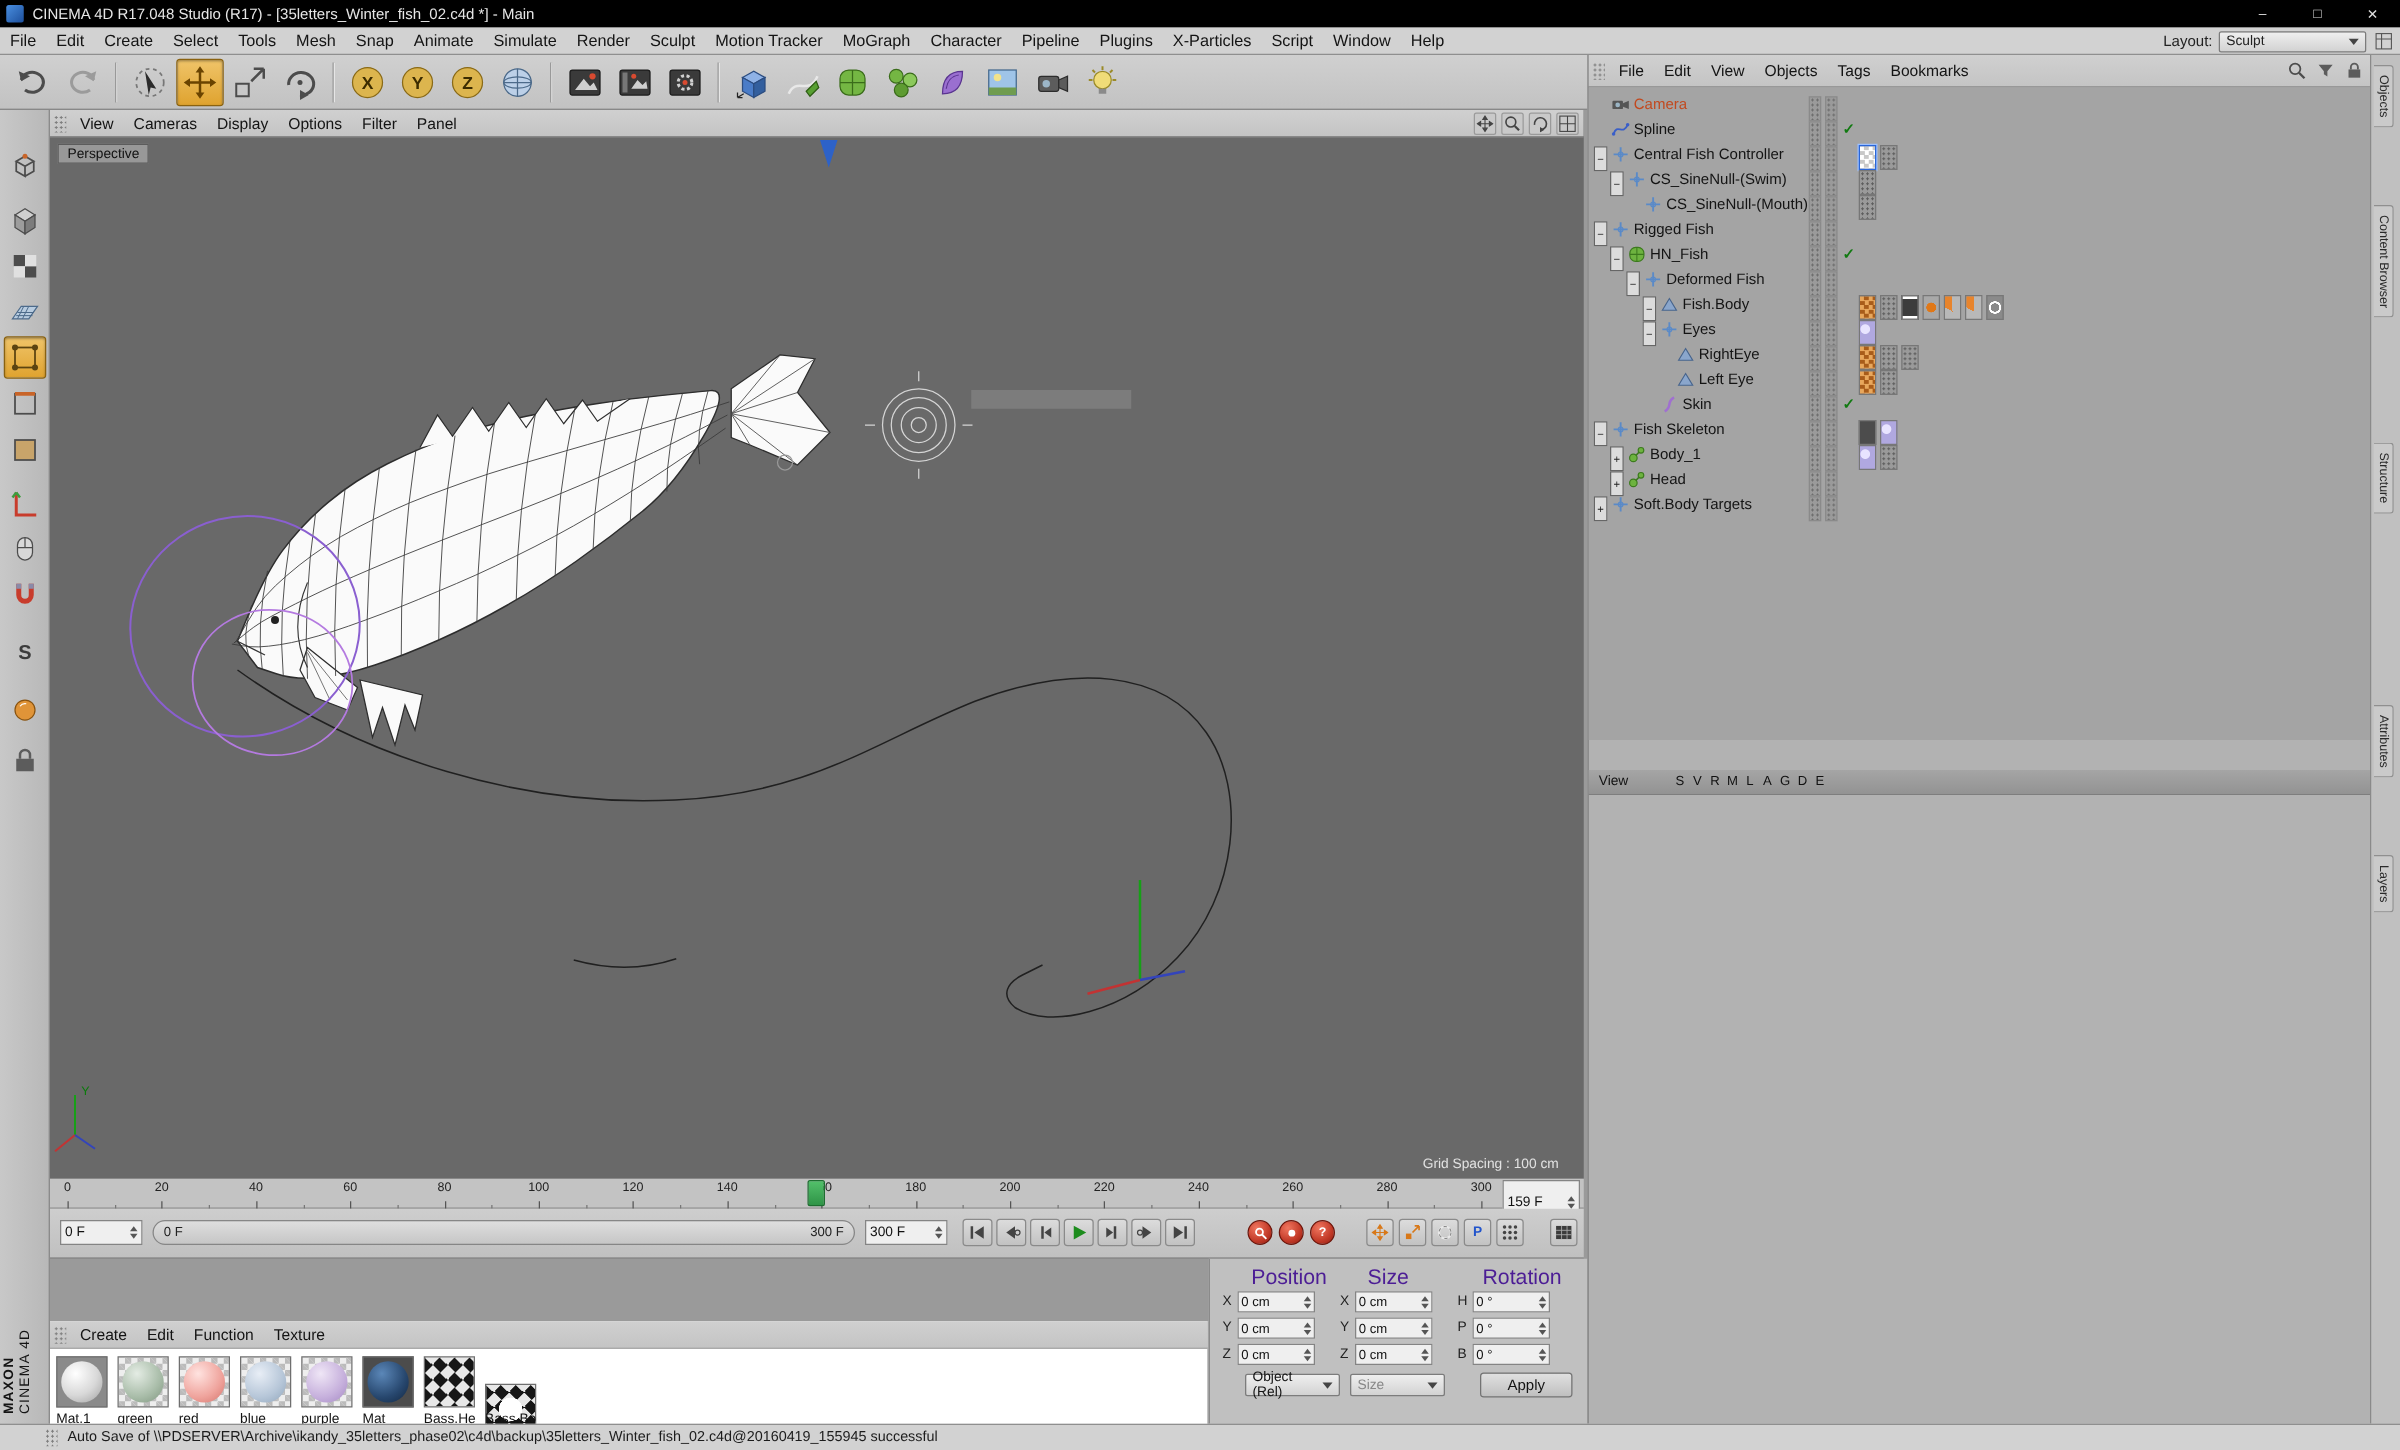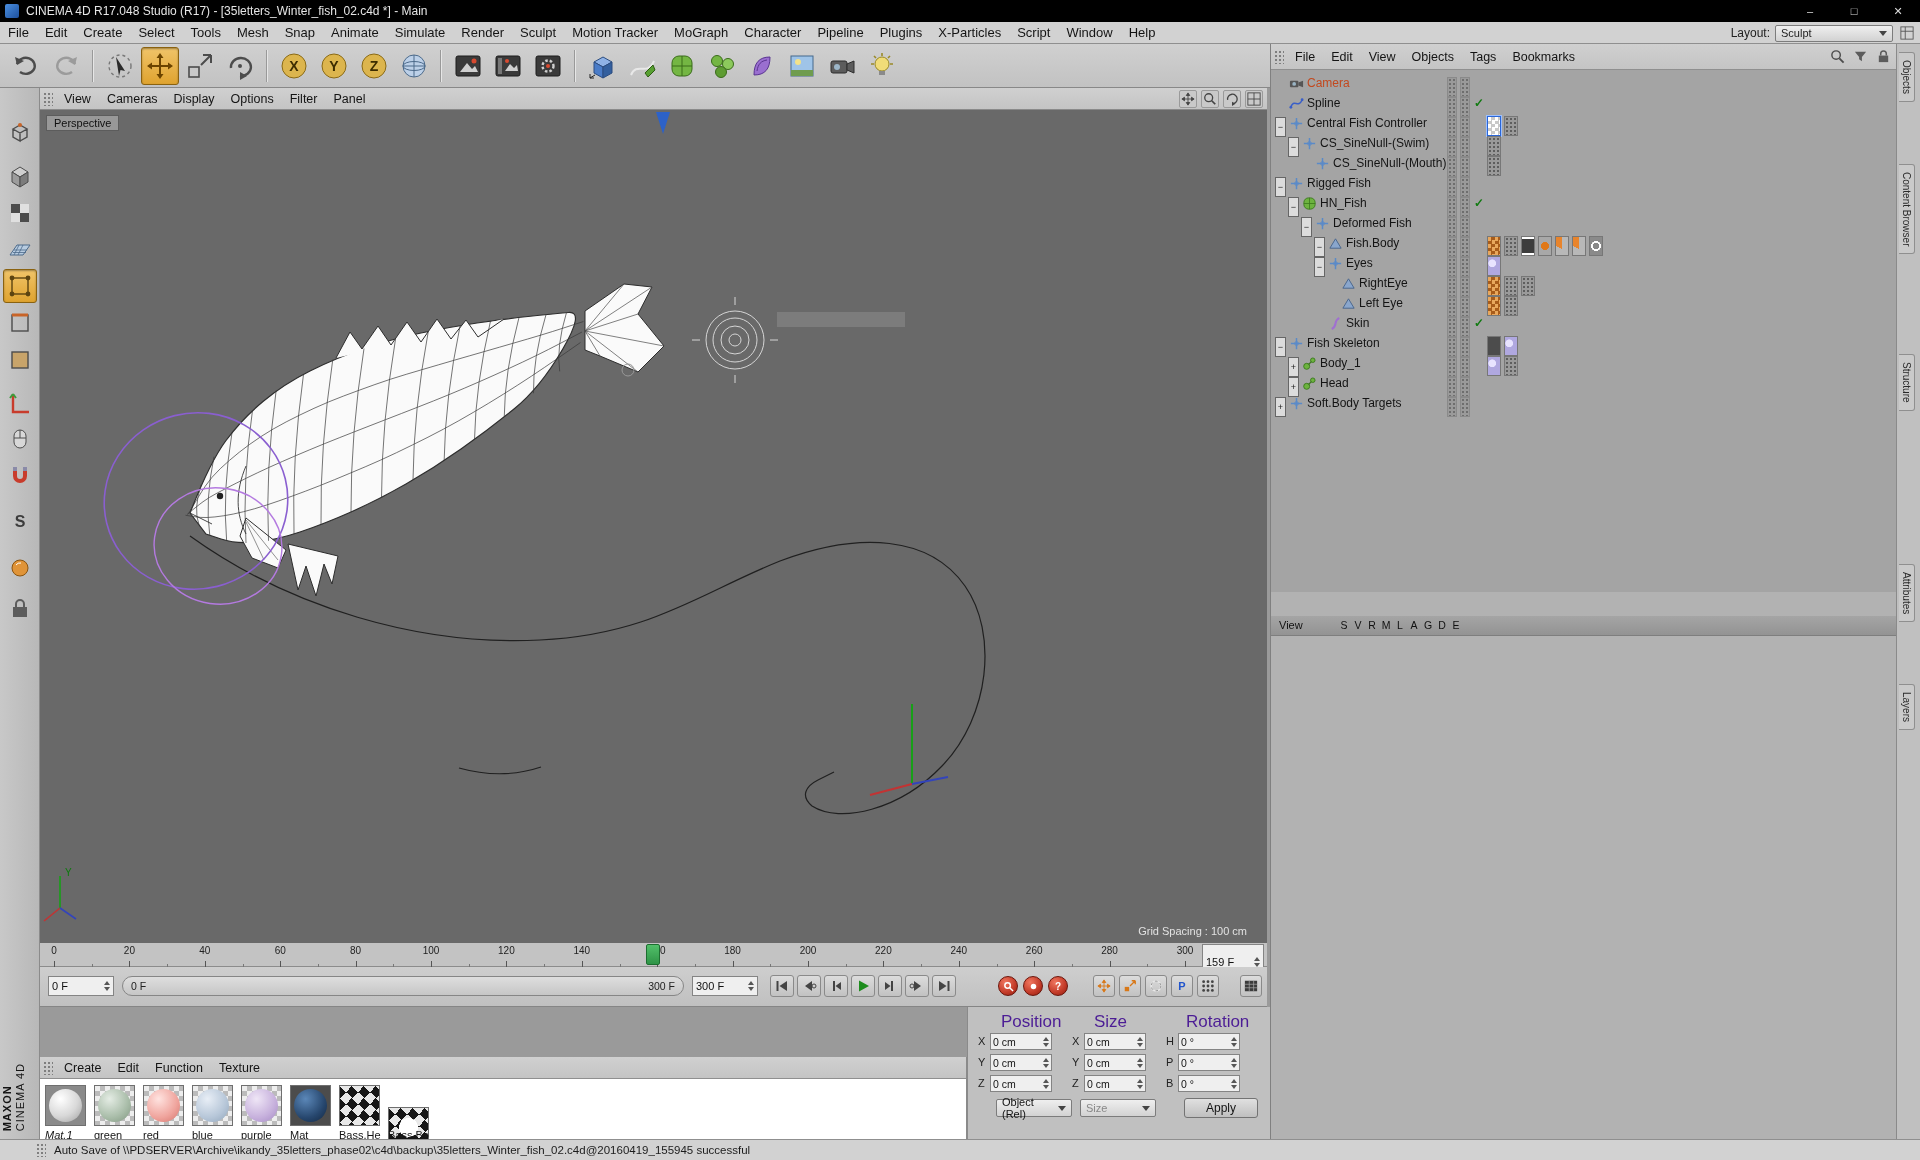--- a/index.html
+++ b/index.html
@@ -625,21 +625,21 @@
 
 <div class="abs" id="materials">
   <div class="panel-menu">
     <span class="grip"></span>
     <div id="mat-menu-items"><span class="menu-item">Create</span><span class="menu-item">Edit</span><span class="menu-item">Function</span><span class="menu-item">Texture</span></div>
   </div>
   <div id="mat-swatches">
       <div class="sw" style="left: 5px; background: rgb(138, 138, 138);">
         <div class="sphere" style="background: radial-gradient(circle at 35% 30%, rgb(255, 255, 255), rgb(216, 216, 216) 55%, rgb(159, 159, 159));"></div>
       </div>
-      <span class="sw-label" style="left: 5px; font-style: italic;">Mat.1</span>
+      <span class="sw-label" style="left: 5px;">Mat.1</span>
       <div class="sw" style="left: 54px; background-image: linear-gradient(45deg, rgb(187, 187, 187) 25%, transparent 25%, transparent 75%, rgb(187, 187, 187) 75%), linear-gradient(45deg, rgb(187, 187, 187) 25%, rgb(238, 238, 238) 25%, rgb(238, 238, 238) 75%, rgb(187, 187, 187) 75%); background-size: 10px 10px; background-position: 0px 0px, 5px 5px;">
         <div class="sphere" style="background: radial-gradient(circle at 35% 30%, rgb(228, 236, 228), rgb(168, 188, 168) 60%, rgb(126, 148, 126));"></div>
       </div>
       <span class="sw-label" style="left: 54px;">green</span>
       <div class="sw" style="left: 103px; background-image: linear-gradient(45deg, rgb(187, 187, 187) 25%, transparent 25%, transparent 75%, rgb(187, 187, 187) 75%), linear-gradient(45deg, rgb(187, 187, 187) 25%, rgb(238, 238, 238) 25%, rgb(238, 238, 238) 75%, rgb(187, 187, 187) 75%); background-size: 10px 10px; background-position: 0px 0px, 5px 5px;">
         <div class="sphere" style="background: radial-gradient(circle at 35% 30%, rgb(255, 227, 224), rgb(239, 163, 156) 60%, rgb(212, 115, 106));"></div>
       </div>
       <span class="sw-label" style="left: 103px;">red</span>
       <div class="sw" style="left: 152px; background-image: linear-gradient(45deg, rgb(187, 187, 187) 25%, transparent 25%, transparent 75%, rgb(187, 187, 187) 75%), linear-gradient(45deg, rgb(187, 187, 187) 25%, rgb(238, 238, 238) 25%, rgb(238, 238, 238) 75%, rgb(187, 187, 187) 75%); background-size: 10px 10px; background-position: 0px 0px, 5px 5px;">
         <div class="sphere" style="background: radial-gradient(circle at 35% 30%, rgb(232, 238, 246), rgb(182, 198, 216) 60%, rgb(143, 164, 186));"></div>

